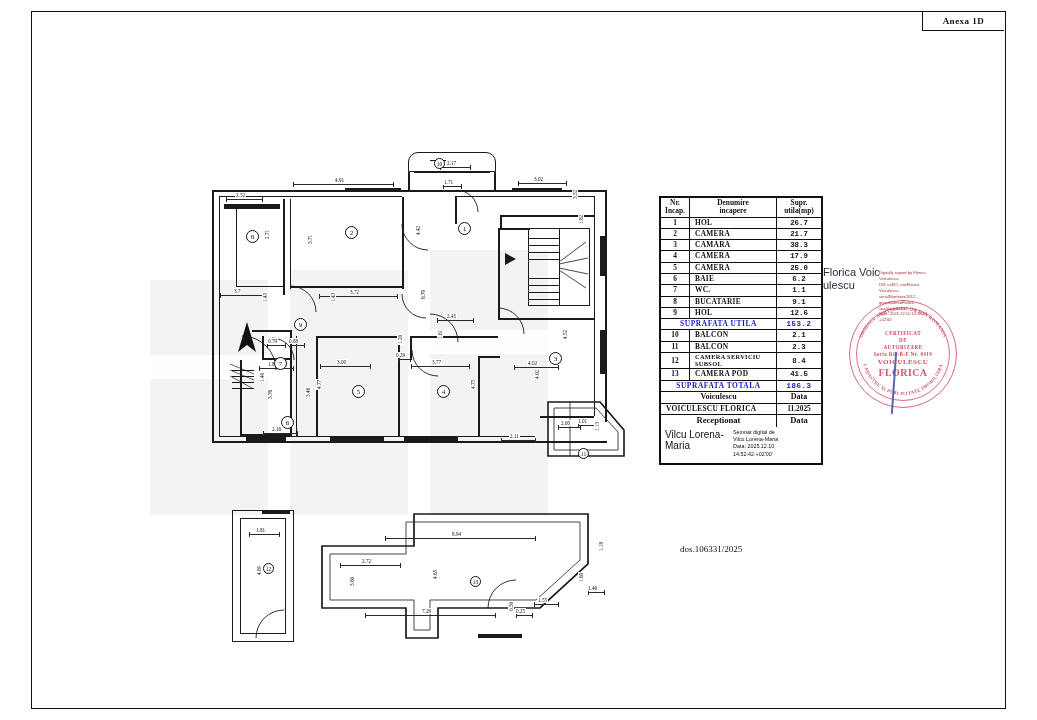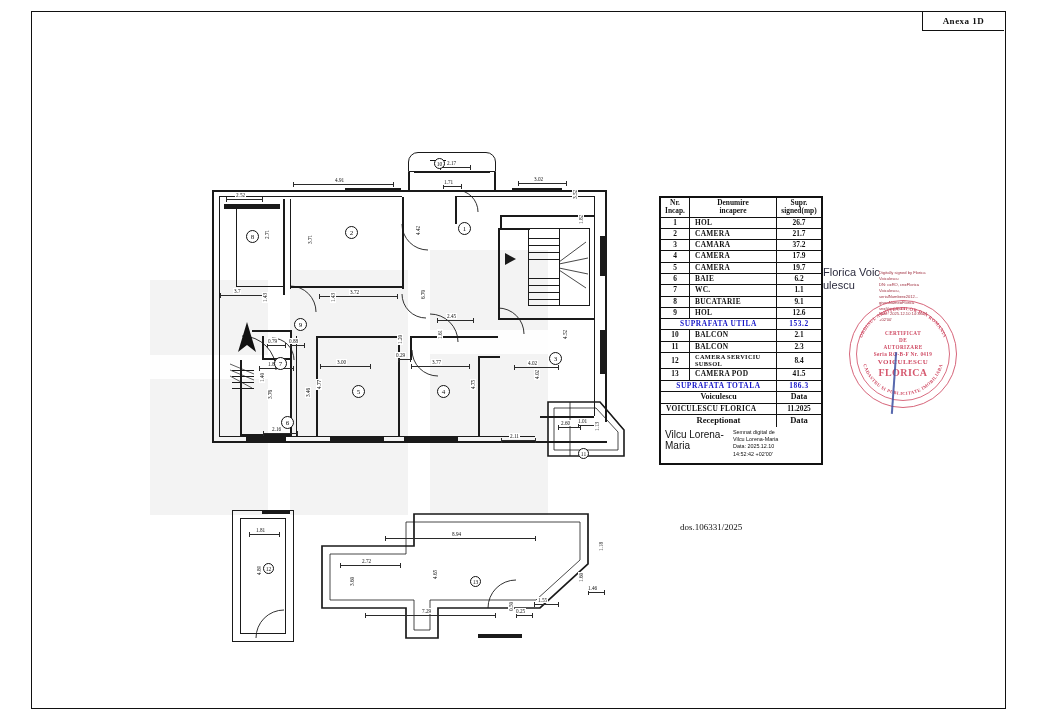--- a/index.html
+++ b/index.html
@@ -37,28 +37,28 @@
   .step{position:absolute;background:#1a1a1a;height:1px;}
   .stepv{position:absolute;background:#1a1a1a;width:1px;}
   .arrow-n{position:absolute;width:0;height:0;}
 
   
   .tbl{position:absolute;left:659px;top:196px;width:164px;border:1.4px solid #111;box-sizing:border-box;background:#fff;}
   .tbl table{border-collapse:collapse;width:100%;font-family:"Liberation Serif",serif;}
   .tbl td,.tbl th{border:1px solid #111;font-size:7.4px;font-weight:bold;color:#111;padding:1px 2px;text-align:center;line-height:1.12;}
   .tbl td.lbl{text-align:left;padding-left:5px;letter-spacing:.3px;}
   .tbl td.num{width:24px;}
-  .tbl td.area{width:40px;}
+  .tbl td.area{width:40px;font-family:Liberation Mono, monospace;}
   .tbl tr.total td{color:#1414c8;letter-spacing:.6px;}
   .tbl td.two{font-size:6.4px;line-height:1.05;}
 
   .sig-name{font-family:"Liberation Sans",sans-serif;font-weight:normal;font-size:10px;color:#111;text-align:left;line-height:1.15;}
   .sig-det{font-family:"Liberation Sans",sans-serif;font-weight:normal;font-size:5.4px;color:#111;text-align:left;line-height:1.35;}
 
-  .dos{position:absolute;left:680px;top:522px;font-size:9px;color:#111;font-family:"Liberation Serif",serif;}
+  .dos{position:absolute;left:680px;top:544px;font-size:9px;color:#111;font-family:"Liberation Serif",serif;}
 
   
   .fsig{position:absolute;left:823px;top:266px;width:62px;font-size:11px;color:#2b2b3e;line-height:1.22;font-family:"Liberation Sans",sans-serif;word-break:break-all;}
   .certblk{position:absolute;left:879px;top:270px;width:66px;font-size:4.1px;line-height:1.45;color:#a03040;font-family:"Liberation Sans",sans-serif;}
   .stamp{position:absolute;left:849px;top:300px;width:108px;height:108px;}
   .stamp .ring{position:absolute;inset:0;border:1.4px solid #cf4a63;border-radius:50%;opacity:.85;}
   .stamp .ring2{position:absolute;inset:7px;border:1px solid #cf4a63;border-radius:50%;opacity:.8;}
   .stamp .ctr{position:absolute;inset:0;display:flex;flex-direction:column;align-items:center;justify-content:center;gap:1px;color:#cf4a63;font-family:"Liberation Serif",serif;font-weight:bold;}
   .stamp .ctr div{font-size:5.2px;letter-spacing:.4px;text-align:center;}
   .stamp .ctr div.nm{font-size:7px;}
@@ -385,49 +385,49 @@
           <th class="num hd">
             <div>Nr.</div>
             <div>Incap.</div>
           </th>
           <th class="hd">
             <div>Denumire</div>
             <div>incapere</div>
           </th>
           <th class="area hd">
             <div>Supr.</div>
-            <div>signed(mp)</div>
+            <div>utila(mp)</div>
           </th>
         </tr>
       </thead>
       <tbody id="tbody-main">
           <tr>
             <td class="num">1</td>
             <td class="lbl">HOL</td>
             <td class="area">26.7</td>
           </tr>
           <tr>
             <td class="num">2</td>
             <td class="lbl">CAMERA</td>
             <td class="area">21.7</td>
           </tr>
           <tr>
             <td class="num">3</td>
             <td class="lbl">CAMARA</td>
-            <td class="area">37.2</td>
+            <td class="area">38.3</td>
           </tr>
           <tr>
             <td class="num">4</td>
             <td class="lbl">CAMERA</td>
             <td class="area">17.9</td>
           </tr>
           <tr>
             <td class="num">5</td>
             <td class="lbl">CAMERA</td>
-            <td class="area">19.7</td>
+            <td class="area">25.0</td>
           </tr>
           <tr>
             <td class="num">6</td>
             <td class="lbl">BAIE</td>
             <td class="area">6.2</td>
           </tr>
           <tr>
             <td class="num">7</td>
             <td class="lbl">WC.</td>
             <td class="area">1.1</td>

